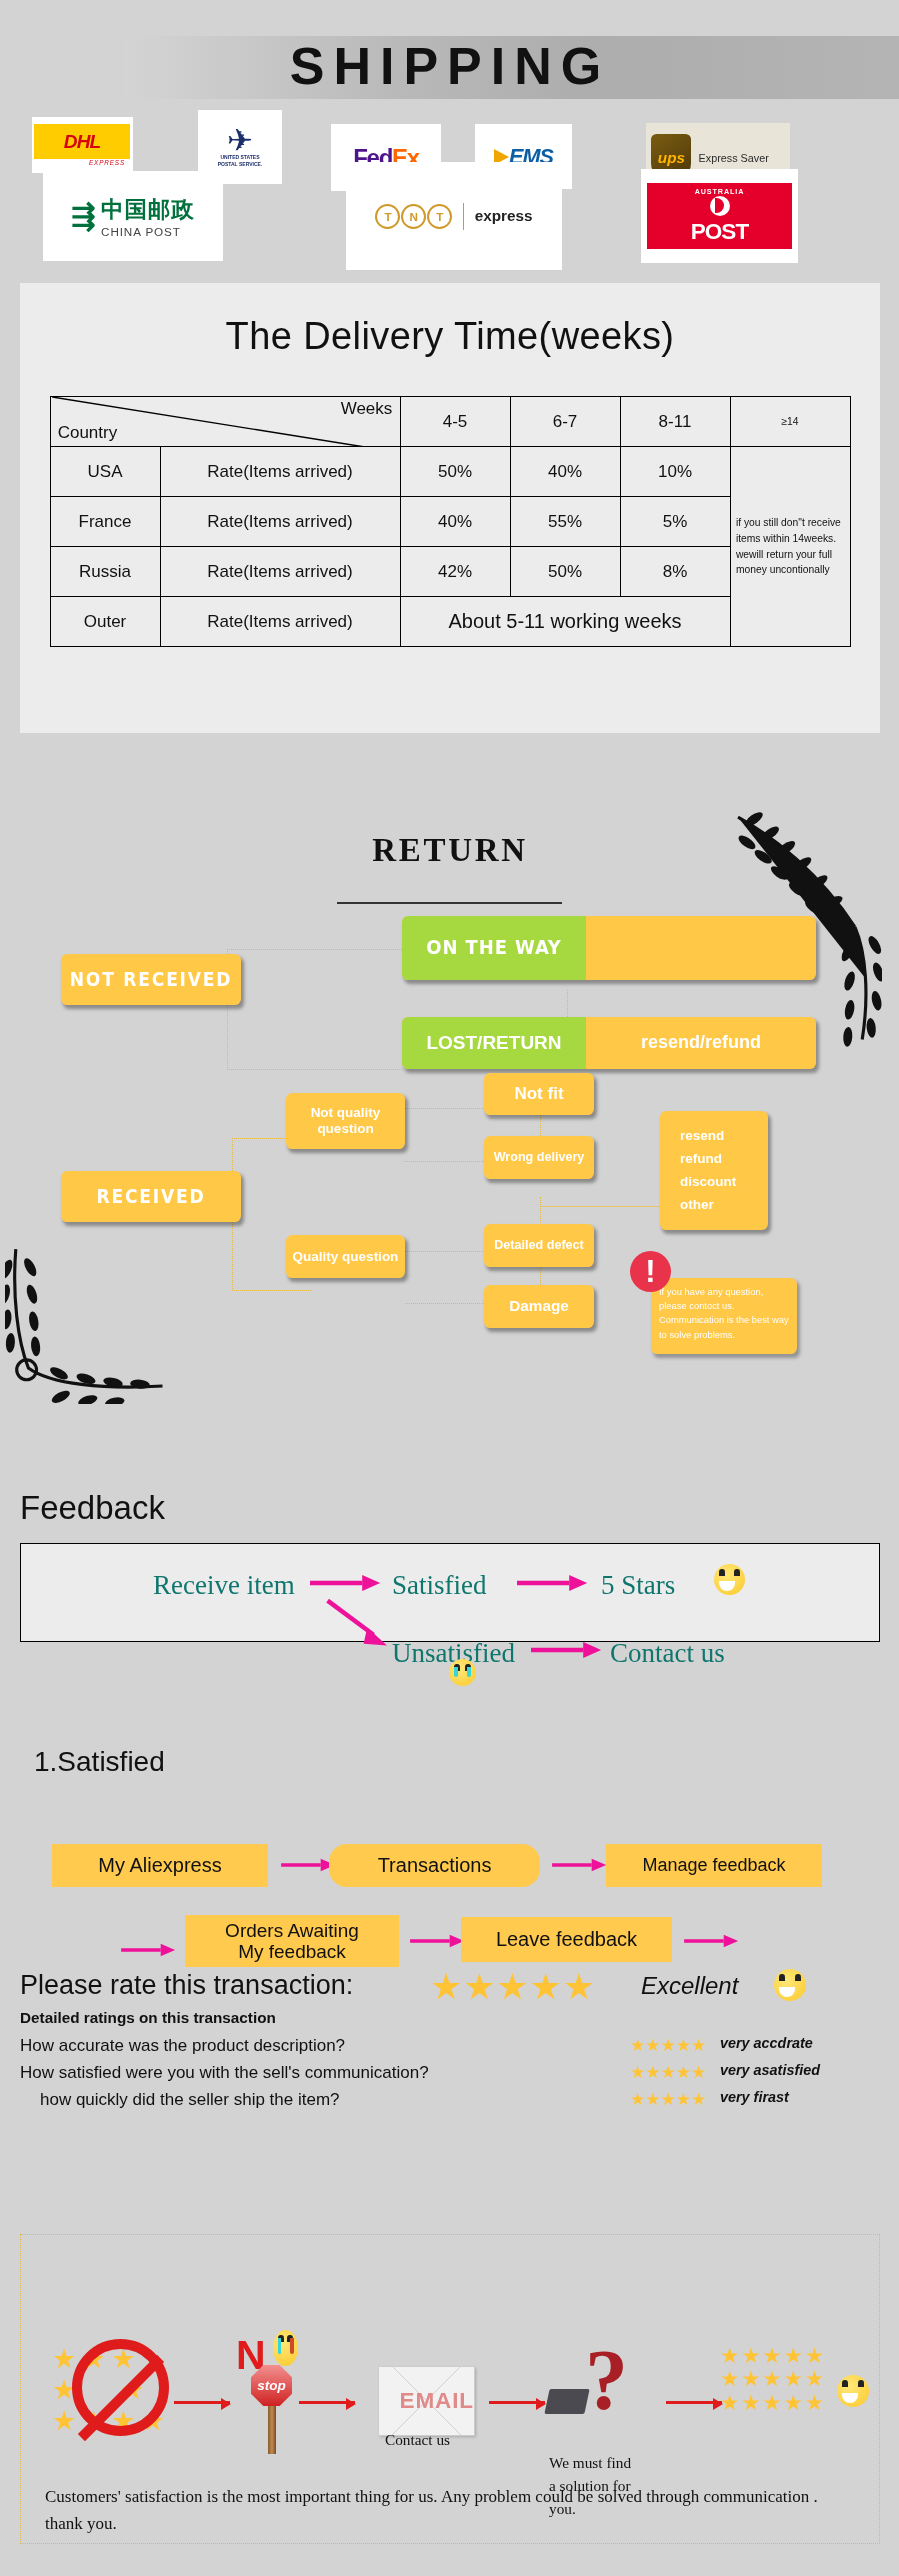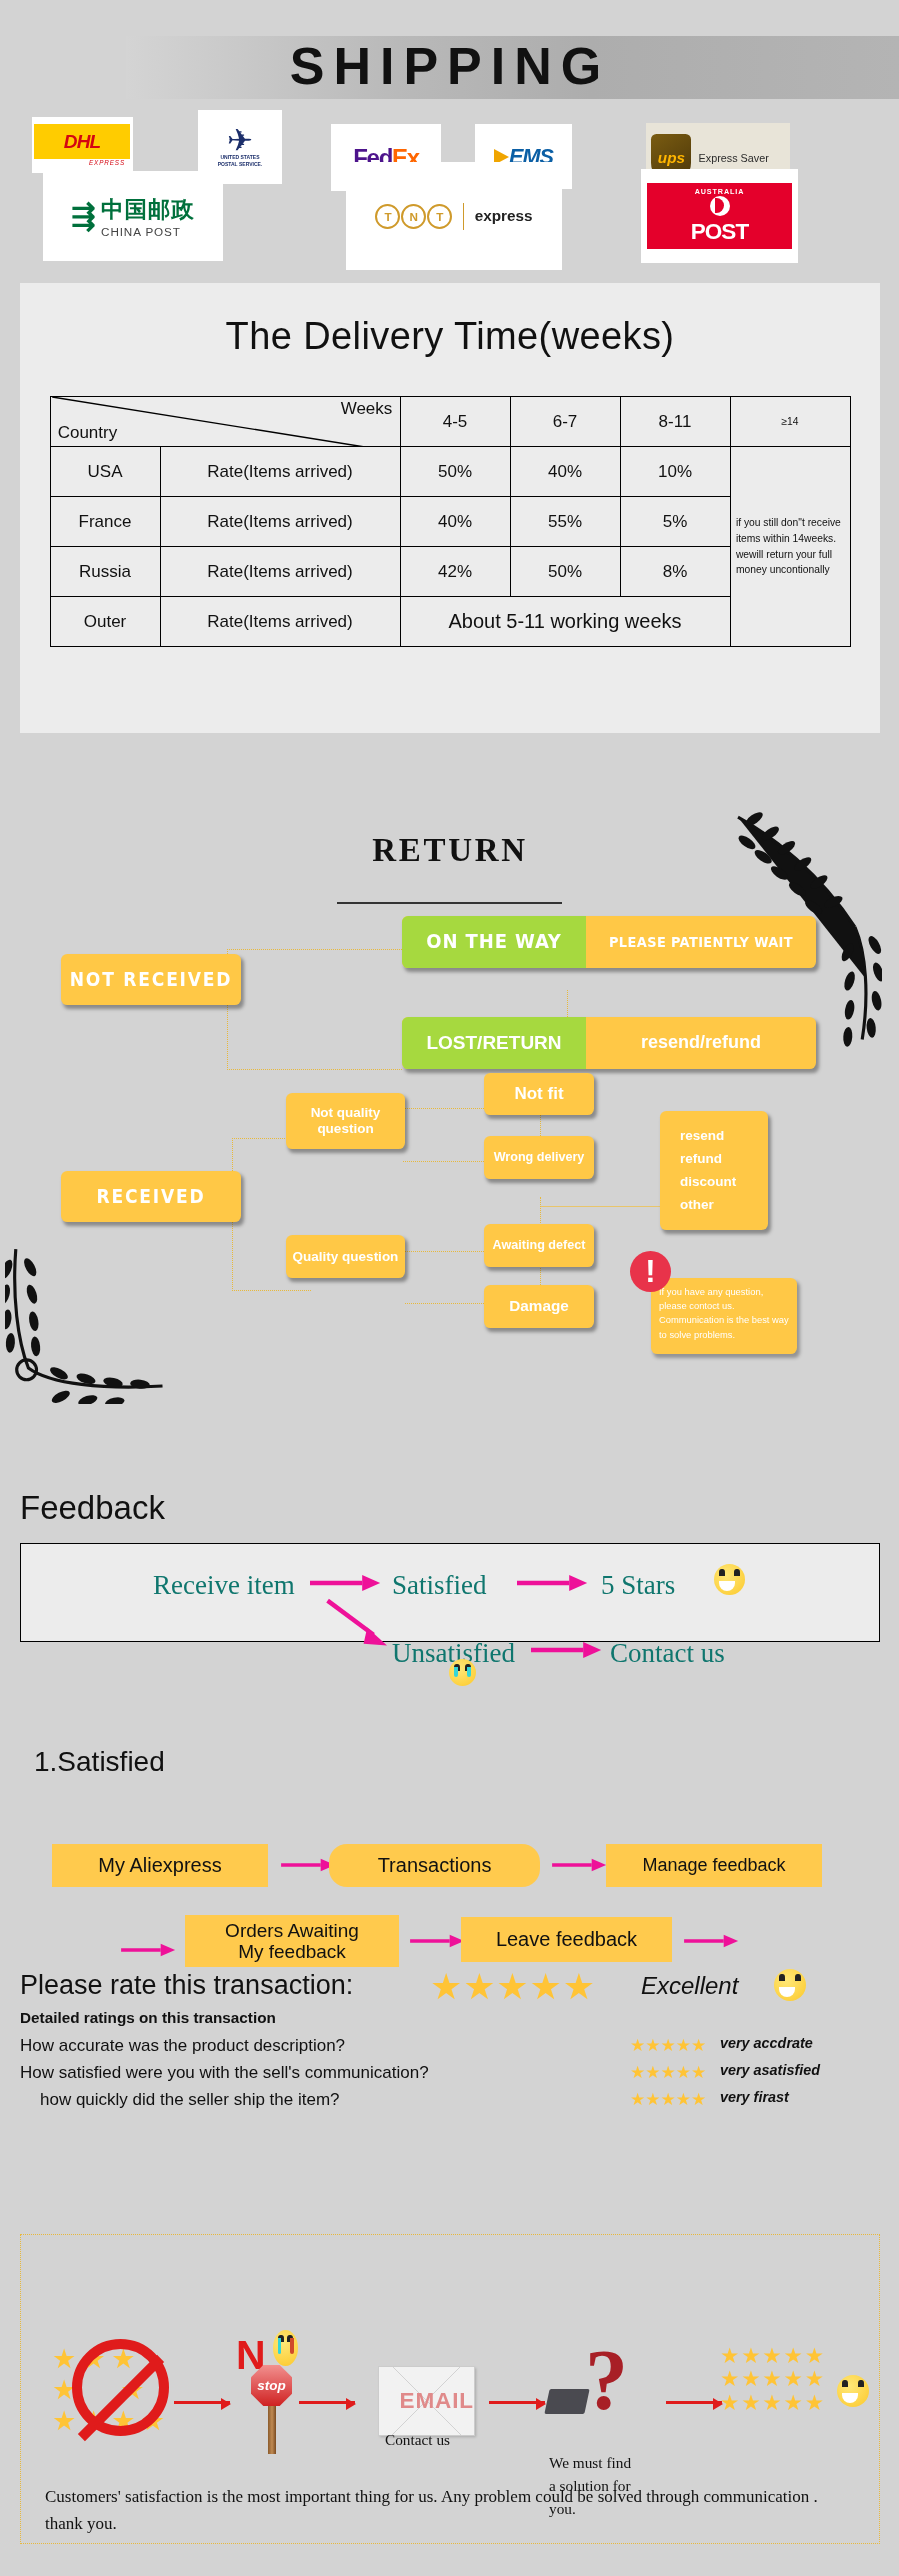--- a/index.html
+++ b/index.html
@@ -396,26 +396,23 @@
 <div class="dline" style="left:403px;top:1108px;width:103px;height:0;border-top:1.8px dotted #e8b93c;"></div>
 <div class="dline" style="left:403px;top:1161px;width:103px;height:0;border-top:1.8px dotted #e8b93c;"></div>
 <div class="dline" style="left:540px;top:1108px;width:0;height:52px;border-left:1.8px dotted #e8b93c;"></div>
 
 <div class="dline" style="left:405px;top:1251px;width:103px;height:0;border-top:1.8px dotted #e8b93c;"></div>
 <div class="dline" style="left:405px;top:1303px;width:103px;height:0;border-top:1.8px dotted #e8b93c;"></div>
 <div class="dline" style="left:540px;top:1251px;width:0;height:52px;border-left:1.8px dotted #e8b93c;"></div>
 <div class="dline" style="left:540px;top:1206px;width:180px;height:0;border-top:1.3px solid #e8c56b;"></div>
 <div class="dline" style="left:540px;top:1197px;width:0;height:56px;border-left:1.8px dotted #e8b93c;"></div>
 
-<div class="fbox split" style="left:402px;top:916px;width:414px;height:52px;">
+<div class="fbox split" style="left:402px;top:916px;width:414px;height:64px;">
   <div class="left-g" style="width:184px;">
     <span class="cond" style="font-size:20px;letter-spacing:0.9px;">ON THE WAY</span>
-  </div>
-  <div class="right-y">
-    <span class="cond" style="font-size:14.4px;letter-spacing:0.4px;">PLEASE PATIENTLY WAIT</span>
   </div>
 </div>
 
 <div class="fbox split" style="left:402px;top:1017px;width:414px;height:52px;">
   <div class="left-g" style="width:184px;">
     <span style="font-size:19px;">LOST/RETURN</span>
   </div>
   <div class="right-y">
     <span style="font-size:18px;">resend/refund</span>
   </div>
@@ -439,21 +436,21 @@
 
 <div class="fbox" style="left:484px;top:1073px;width:110px;height:42px;">
   <span style="font-size:17px;">Not fit</span>
 </div>
 
 <div class="fbox" style="left:484px;top:1136px;width:110px;height:43px;">
   <span style="font-size:12.6px;">Wrong delivery</span>
 </div>
 
 <div class="fbox" style="left:484px;top:1224px;width:110px;height:43px;">
-  <span style="font-size:12.6px;">Awaiting defect</span>
+  <span style="font-size:12.6px;">Detailed defect</span>
 </div>
 
 <div class="fbox" style="left:484px;top:1285px;width:110px;height:43px;">
   <span style="font-size:15.3px;">Damage</span>
 </div>
 
 <div class="fbox" style="left:660px;top:1111px;width:108px;height:119px;flex-direction:column;align-items:flex-start;justify-content:center;padding-left:20px;">
   <span style="font-size:13.5px;margin:3.6px 0;">resend</span>
   <span style="font-size:13.5px;margin:3.6px 0;">refund</span>
   <span style="font-size:13.5px;margin:3.6px 0;">discount</span>

